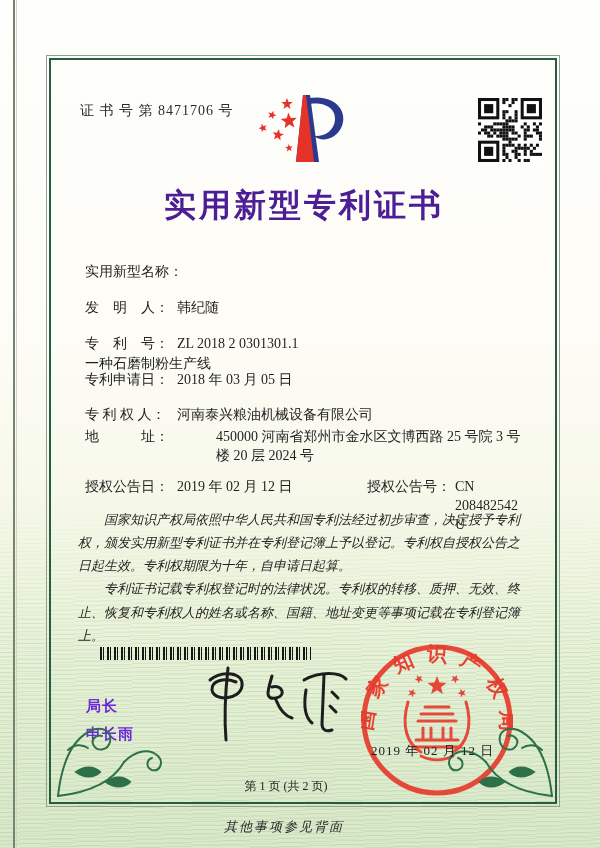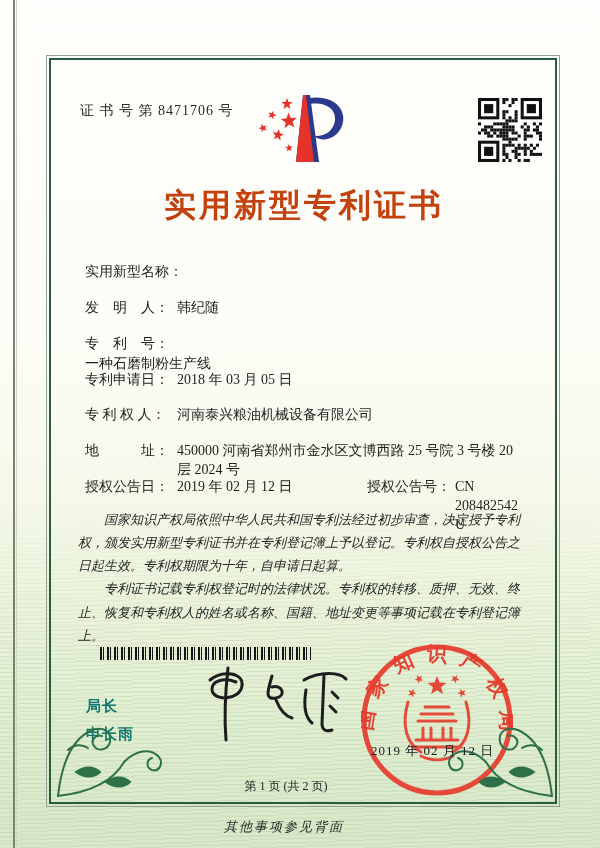--- a/index.html
+++ b/index.html
@@ -19,46 +19,46 @@
   .paper-edge{position:absolute;left:13px;top:0;width:2px;height:848px;background:#76846f;}
   .paper-edge2{position:absolute;left:16px;top:0;width:1px;height:848px;background:#cdd5c6;}
 
   .border-outer{position:absolute;left:46px;top:55px;width:512px;height:750px;border:1px solid #8fa291;}
   .border-inner{position:absolute;left:2px;top:2px;right:2px;bottom:2px;border:2px solid #265c3f;}
 
   .cert-no{position:absolute;left:80px;top:102px;font-size:14px;letter-spacing:1px;color:#2b2b2b;}
   .logo{position:absolute;left:256px;top:90px;}
   .qr{position:absolute;left:478px;top:98px;}
   .title{position:absolute;left:48px;top:184px;width:512px;text-align:center;
-         font-size:32px;font-weight:700;letter-spacing:3px;color:#c2410c;}
+         font-size:32px;font-weight:700;letter-spacing:3px;color:#4c1d95;}
 
   .fields{position:absolute;left:85px;top:262px;width:436px;font-size:14px;line-height:19px;}
   .frow{position:absolute;left:0;width:436px;display:flex;}
   .frow:nth-of-type(1){top:0;flex-direction:column;}
   .frow:nth-of-type(2){top:36px;}
   .frow:nth-of-type(3){top:72px;}
   .frow:nth-of-type(4){top:108px;}
   .frow:nth-of-type(5){top:143px;}
-  .frow:nth-of-type(6){top:179px;}
+  .frow:nth-of-type(6){top:165px;gap:39px;}
   .frow:nth-of-type(7){top:215px;}
   .flabel{flex:0 0 92px;white-space:nowrap;}
   .fvalue{flex:1;max-width:350px;}
   .gdate{flex:0 0 190px;}
   .glabel2{white-space:nowrap;margin-right:4px;}
 
   .paras{position:absolute;left:78px;top:508px;width:452px;font-size:13px;line-height:1.78;
          font-style:italic;color:#232323;}
   .paras p{text-indent:2em;margin:0;}
 
   .barcode{position:absolute;left:100px;top:647px;width:211px;height:13px;
     background:repeating-linear-gradient(90deg,#161616 0 2px,transparent 2px 3px,#161616 3px 4px,
       transparent 4px 7px,#161616 7px 9px,transparent 9px 10px,#161616 10px 11px,transparent 11px 14px);}
 
   .director{position:absolute;left:86px;top:692px;font-family:"Liberation Sans","DejaVu Sans",sans-serif;
-            font-weight:700;font-size:15px;line-height:28px;color:#0f766e;letter-spacing:1px;}
+            font-weight:700;font-size:15px;line-height:28px;color:#6d28d9;letter-spacing:1px;}
   .signature{position:absolute;left:188px;top:660px;}
 
   .seal{position:absolute;left:361px;top:644px;}
   .seal-date{position:absolute;left:371px;top:742px;font-size:13px;letter-spacing:1px;color:#1c1c1c;z-index:3;}
 
   .page-no{position:absolute;left:48px;top:778px;width:476px;text-align:center;font-size:12px;color:#222;}
   .back-note{position:absolute;left:0;top:818px;width:568px;text-align:center;font-size:13px;
              font-style:italic;letter-spacing:2px;color:#2a2a2a;}
 
   #orn-left{position:absolute;left:52px;top:688px;}
@@ -229,20 +229,21 @@
   <div class="frow">
     <span class="flabel">实用新型名称：</span>
     <span class="fvalue">一种石磨制粉生产线</span>
   </div>
   <div class="frow">
     <span class="flabel">发　明　人：</span>
     <span class="fvalue">韩纪随</span>
   </div>
   <div class="frow">
     <span class="flabel">专　利　号：</span>
+    <span class="fvalue">ZL 2018 2 0301301.1</span>
   </div>
   <div class="frow">
     <span class="flabel">专利申请日：</span>
     <span class="fvalue">2018 年 03 月 05 日</span>
   </div>
   <div class="frow">
     <span class="flabel">专 利 权 人：</span>
     <span class="fvalue">河南泰兴粮油机械设备有限公司</span>
   </div>
   <div class="frow">

